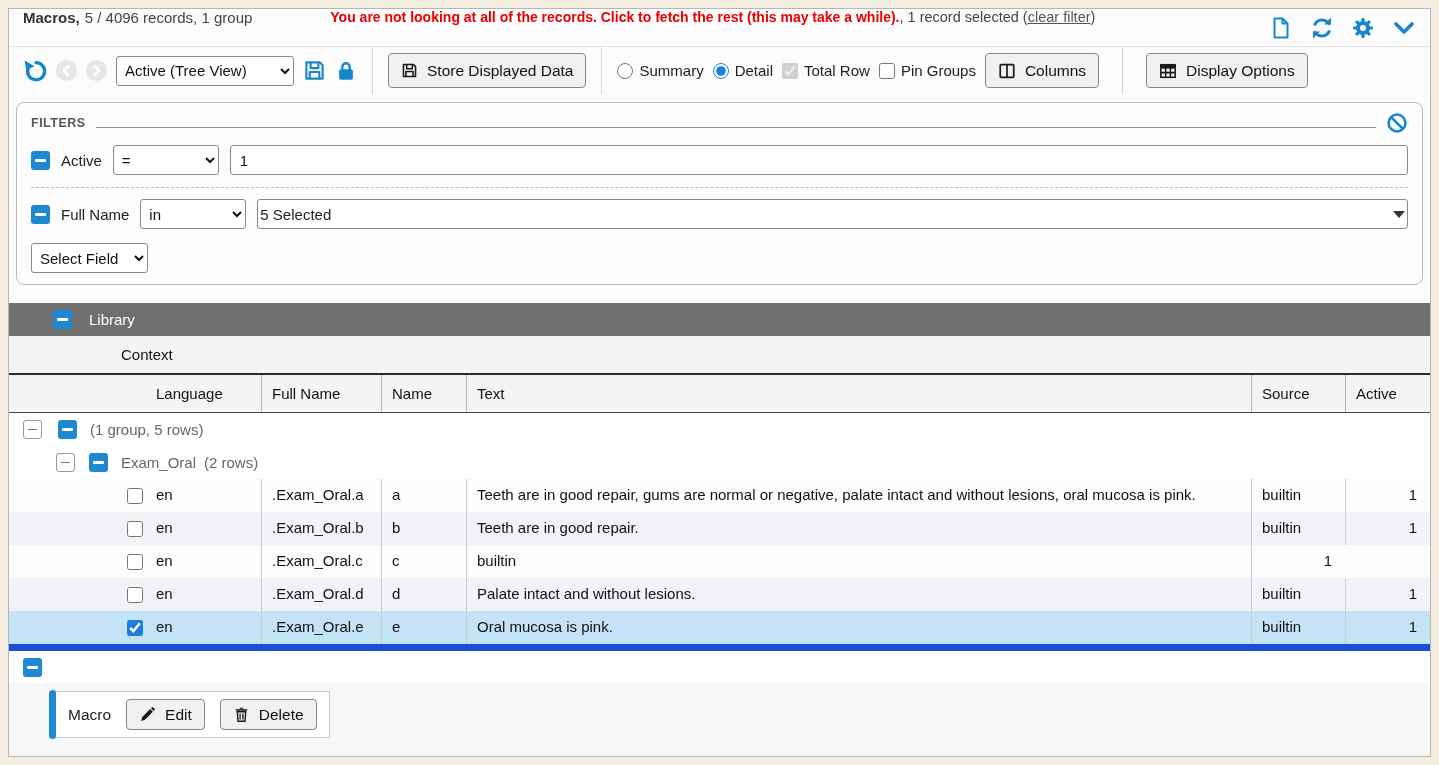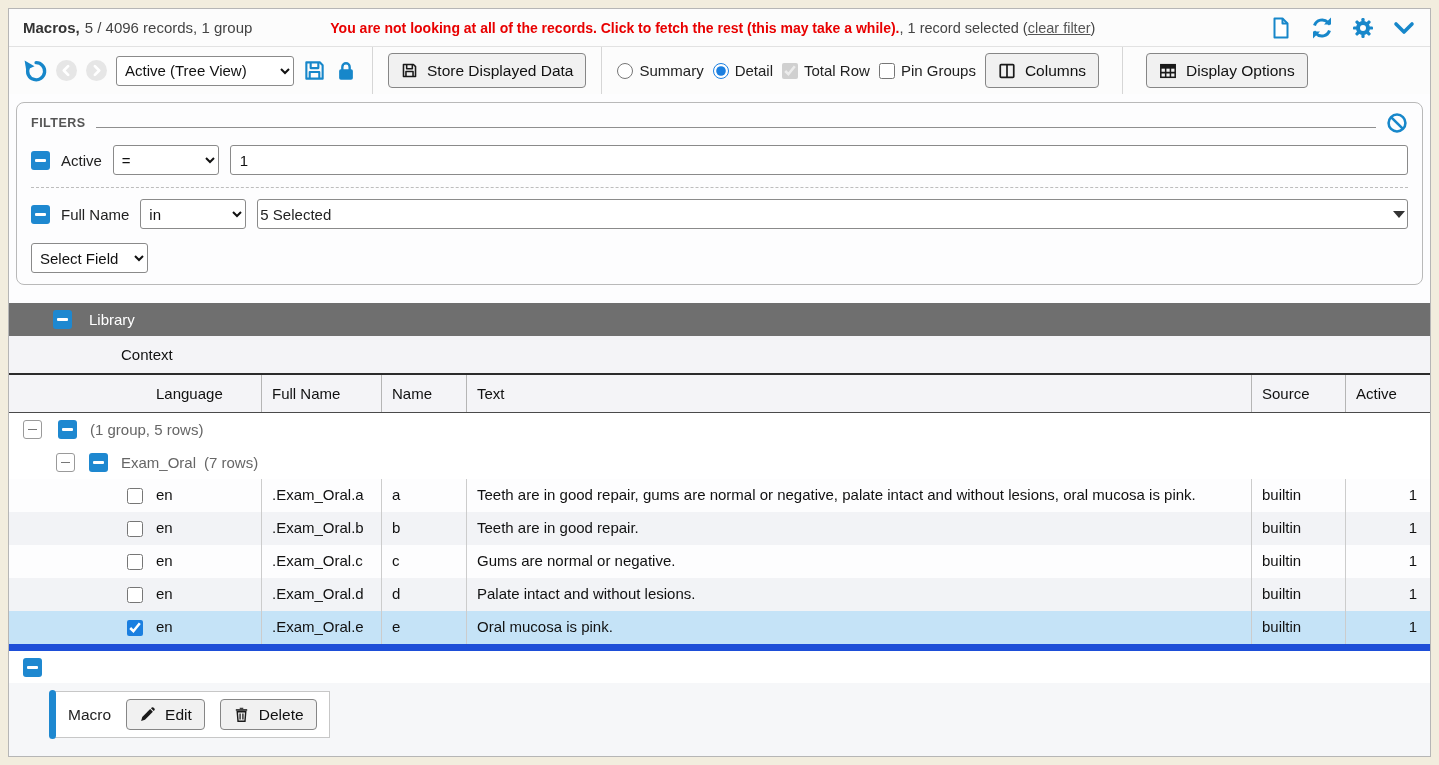--- a/index.html
+++ b/index.html
@@ -1,20 +1,20 @@
 <!DOCTYPE html>
 <html><head>
 <meta charset="utf-8">
 <style>
   html,body{margin:0;padding:0;width:1439px;height:765px;overflow:hidden;background:#f2edde;
     font-family:"Liberation Sans",sans-serif;-webkit-font-smoothing:antialiased;}
   .card{position:absolute;inset:8px;background:#fdfdfe;border:1px solid #b6b6b6;
     display:flex;flex-direction:column;color:#222;font-size:15px;}
   
-  .hdr{display:flex;align-items:center;height:37px;min-height:37px;padding:0 14px;background:#fcfcfc;border-bottom:1px solid #e2e2e2;}
+  .hdr{display:flex;height:37px;min-height:37px;padding:0 14px;background:#fcfcfc;border-bottom:1px solid #e2e2e2;}
   .hdr .title{font-weight:bold;color:#333;white-space:nowrap;}
   .hdr .summ{color:#444;margin-left:5px;white-space:nowrap;}
   .hdr .warn{margin-left:78px;color:#e80000;font-weight:bold;font-size:14px;white-space:nowrap;cursor:pointer;}
   .hdr .selinfo{color:#444;white-space:nowrap;font-size:14.5px;}
   .hdr .link{color:#555;text-decoration:underline;cursor:pointer;}
   .hdr-icons{margin-left:auto;display:flex;align-items:center;gap:17px;}
   .hicon{width:24px;height:24px;display:inline-flex;cursor:pointer;}
   
   .tbar{display:flex;align-items:center;height:47px;min-height:47px;padding:0 13px;gap:9px;background:#fcfcfc;}
   .vsep{width:1px;align-self:stretch;background:#d6d6d6;margin:0 6px;}
@@ -256,21 +256,21 @@
 
   <div class="tree-row">
     <span class="expander" style="margin-left:14px;"></span>
     <span class="minus-sq" style="margin-left:16px;"></span>
     <span style="margin-left:13px;">(1 group, 5 rows)</span>
   </div>
   <div class="tree-row">
     <span class="expander" style="margin-left:47px;"></span>
     <span class="minus-sq" style="margin-left:14px;"></span>
     <span style="margin-left:13px;">Exam_Oral</span>
-    <span style="margin-left:8px;">(7 rows)</span>
+    <span style="margin-left:8px;">(2 rows)</span>
   </div>
 
   <div class="rows-wrap">
     <div class="grid drow">
       <div class="dc first">
           <input type="checkbox" style="">
           <span>en</span>
         </div>
       <div class="dc">.Exam_Oral.a</div>
       <div class="dc">a</div>
@@ -289,21 +289,20 @@
       <div class="dc">builtin</div>
       <div class="dc num">1</div>
     </div>
     <div class="grid drow">
       <div class="dc first">
           <input type="checkbox" style="">
           <span>en</span>
         </div>
       <div class="dc">.Exam_Oral.c</div>
       <div class="dc">c</div>
-      <div class="dc">Gums are normal or negative.</div>
       <div class="dc">builtin</div>
       <div class="dc num">1</div>
     </div>
     <div class="grid drow alt">
       <div class="dc first">
           <input type="checkbox" style="">
           <span>en</span>
         </div>
       <div class="dc">.Exam_Oral.d</div>
       <div class="dc">d</div>

